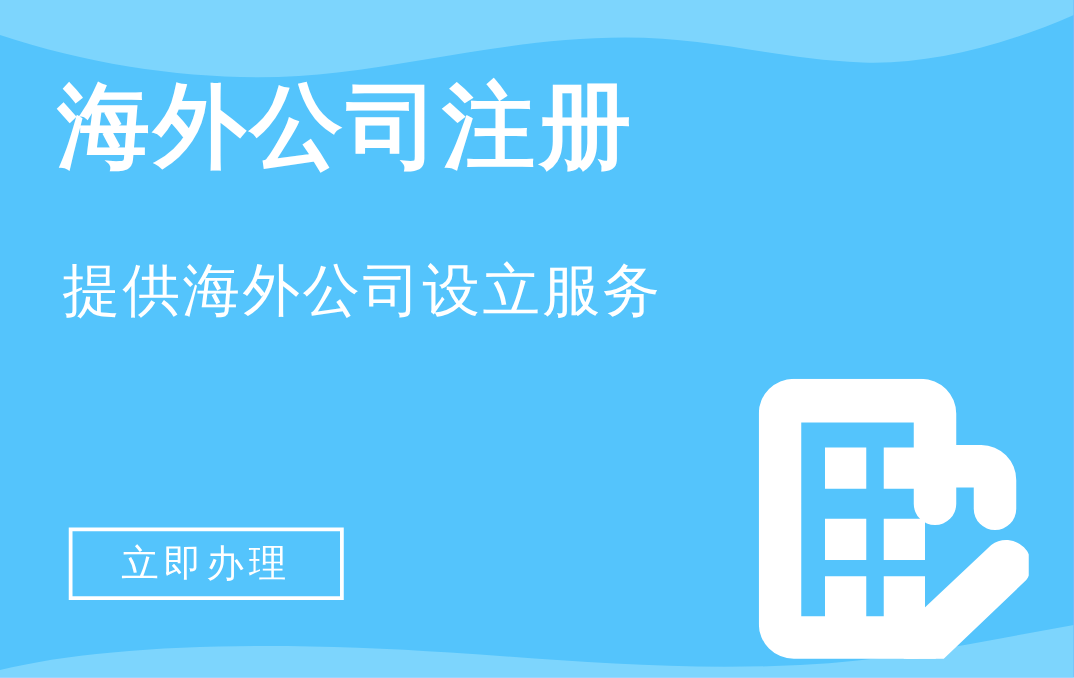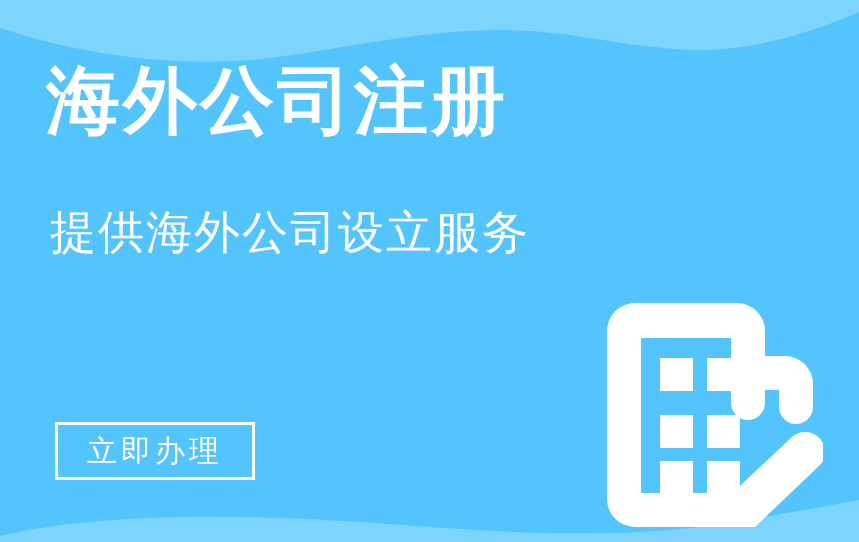--- a/index.html
+++ b/index.html
@@ -42,21 +42,21 @@
     font-size: 46px;
     font-weight: normal;
     letter-spacing: 2px;
     line-height: 1.2;
     white-space: nowrap;
   }
   .cta-button {
     position: absolute;
     left: 55px;
     top: 422px;
-    width: 200px;
+    width: 220px;
     height: 58px;
     box-sizing: border-box;
     border: 3px solid #ffffff;
     background: transparent;
     color: #ffffff;
     font-size: 30px;
     letter-spacing: 4px;
     display: flex;
     align-items: center;
     justify-content: center;

